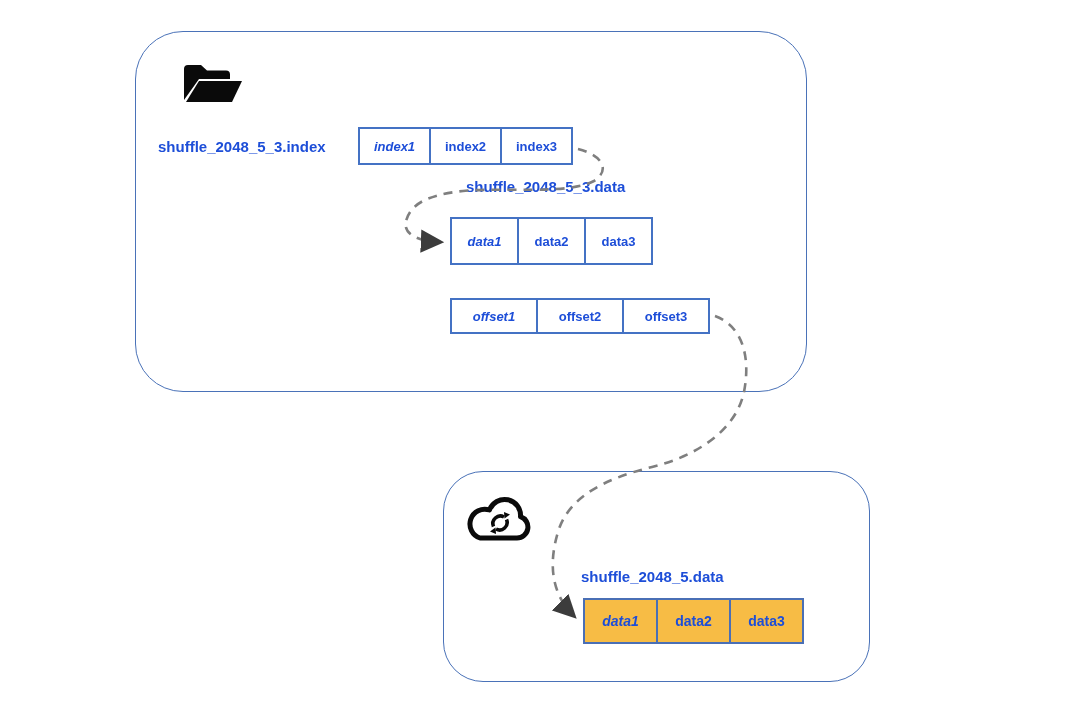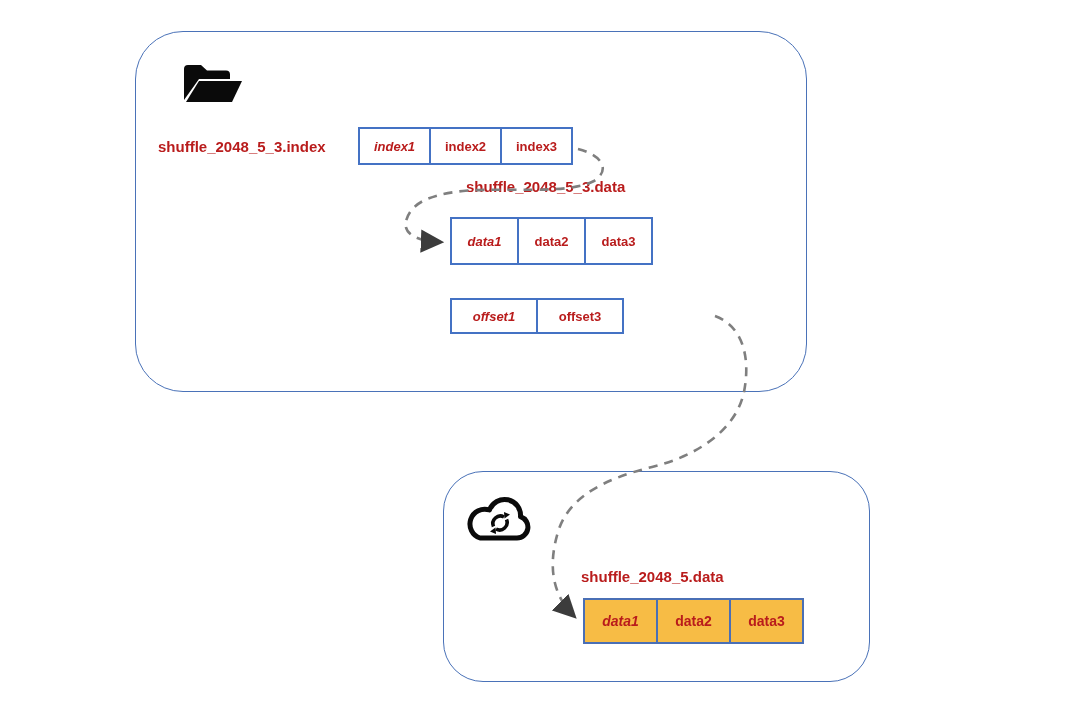--- a/index.html
+++ b/index.html
@@ -1,18 +1,18 @@
 <!DOCTYPE html>
 <html><head>
 <meta charset="utf-8">
 <style>
   html,body{margin:0;padding:0;background:#ffffff;}
   #stage{
     position:relative;width:1080px;height:717px;background:#ffffff;overflow:hidden;
-    font-family:"Liberation Sans","DejaVu Sans",sans-serif;color:#b91c1c;
+    font-family:"Liberation Sans","DejaVu Sans",sans-serif;color:#1d4ed8;
   }
   .group-box{
     position:absolute;border:1.6px solid #4a72b8;border-radius:48px;background:#ffffff;
   }
   #local-box{left:135px;top:31px;width:670px;height:359px;}
   #remote-box{left:443px;top:471px;width:425px;height:209px;border-radius:40px;}
   .file-label{
     position:absolute;font-weight:bold;font-size:15px;letter-spacing:0;white-space:nowrap;
   }
   .cells{position:absolute;display:flex;}
@@ -64,20 +64,21 @@
 
   <div class="file-label" style="left:466px;top:178px;">shuffle_2048_5_3.data</div>
   <div class="cells" style="left:450px;top:217px;">
     <div class="cell dat">data1</div>
     <div class="cell dat">data2</div>
     <div class="cell dat">data3</div>
   </div>
 
   <div class="cells" style="left:450px;top:298px;">
     <div class="cell off">offset1</div>
+    <div class="cell off">offset2</div>
     <div class="cell off">offset3</div>
   </div>
 
   <div class="file-label" style="left:581px;top:568px;">shuffle_2048_5.data</div>
   <div class="cells" style="left:583px;top:598px;">
     <div class="cell orange">data1</div>
     <div class="cell orange">data2</div>
     <div class="cell orange">data3</div>
   </div>
 

